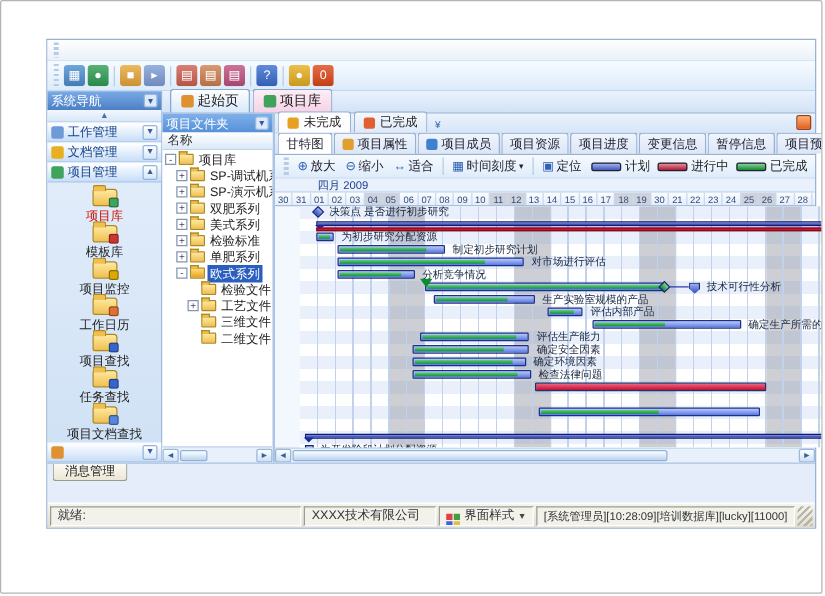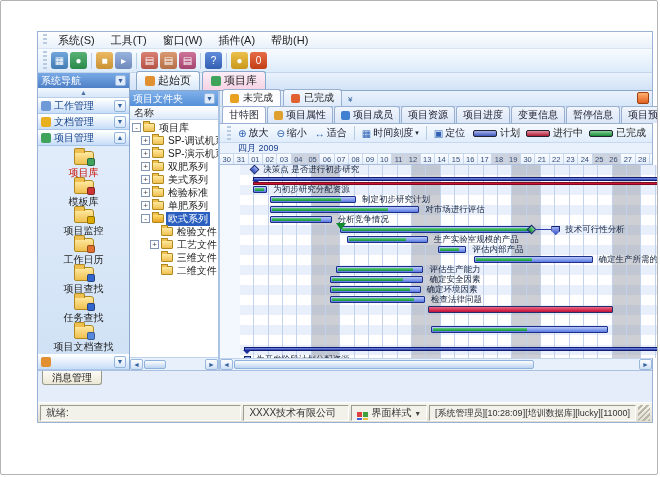--- a/index.html
+++ b/index.html
@@ -112,21 +112,20 @@
   .gripcorner{width:12px;height:16px;background:repeating-linear-gradient(135deg,transparent 0 2px,#b9b6a8 2px 4px);}
 </style>
 </head>
 <body>
 
 <div class="canvas">
   <div class="app">
 
     <div class="menubar">
       <span class="grip"></span>
-      <span id="menu-items"><span class="menu-item">系统(S)</span><span class="menu-item">工具(T)</span><span class="menu-item">窗口(W)</span><span class="menu-item">插件(A)</span><span class="menu-item">帮助(H)</span></span>
     </div>
 
     <div class="toolbar">
       <span class="grip"></span>
       <span id="toolbar-icons" style="display:flex;align-items:center;">
           <span class="tbicon" style="background: linear-gradient(rgba(255, 255, 255, 0.2), rgba(0, 0, 0, 0.133)), rgb(77, 143, 208);">▦</span>
           <span class="tbicon" style="background: linear-gradient(rgba(255, 255, 255, 0.2), rgba(0, 0, 0, 0.133)), rgb(47, 158, 84);">●</span>
           <span class="tbsep"></span>
           <span class="tbicon" style="background: linear-gradient(rgba(255, 255, 255, 0.2), rgba(0, 0, 0, 0.133)), rgb(232, 168, 58);">■</span>
           <span class="tbicon" style="background: linear-gradient(rgba(255, 255, 255, 0.2), rgba(0, 0, 0, 0.133)), rgb(127, 159, 216);">▸</span>
@@ -382,21 +381,21 @@
                     <span class="sw" style="background: linear-gradient(rgba(255, 255, 255, 0.5), rgba(0, 0, 0, 0.133)), rgb(200, 31, 60);"></span>
                     <span>进行中</span>
                   </span>
                   <span class="leg">
                     <span class="sw" style="background: linear-gradient(rgba(255, 255, 255, 0.5), rgba(0, 0, 0, 0.133)), rgb(24, 160, 60);"></span>
                     <span>已完成</span>
                   </span>
                 </span>
               </div>
             <div class="monthrow">
-              <span class="ml" id="month-label" style="left: 18px;">四月 2009</span>
+              <span class="ml" id="month-label" style="left: 34px;">四月 2009</span>
             </div>
             <div class="dayrow" id="day-row">
                 <span class="daycell" style="width: 14.333px;">30</span>
                 <span class="daycell" style="width: 14.333px;">31</span>
                 <span class="daycell" style="width: 14.333px;">01</span>
                 <span class="daycell" style="width: 14.333px;">02</span>
                 <span class="daycell" style="width: 14.333px;">03</span>
                 <span class="daycell wk" style="width: 14.333px;">04</span>
                 <span class="daycell wk" style="width: 14.333px;">05</span>
                 <span class="daycell" style="width: 14.333px;">06</span>

